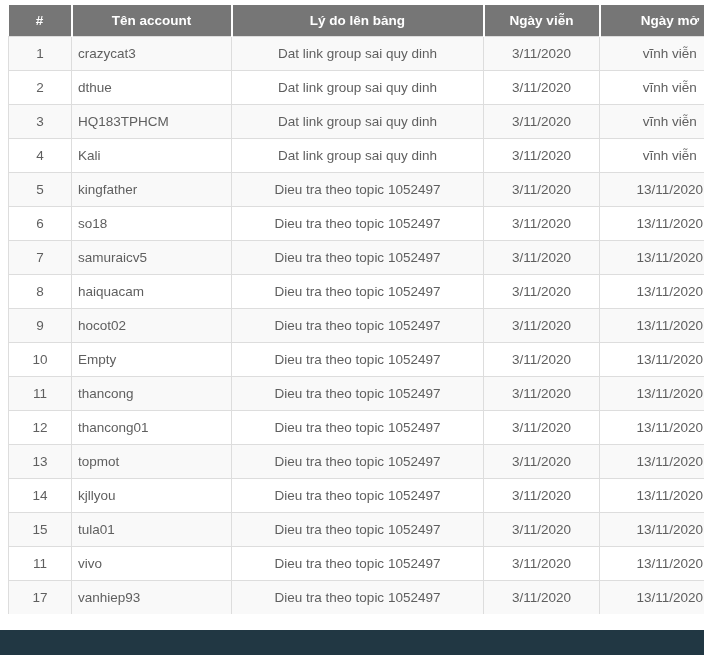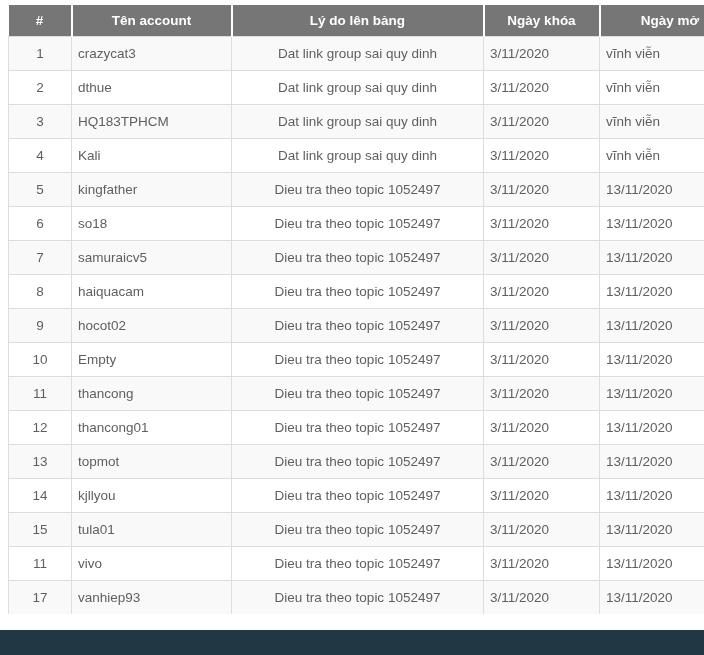--- a/index.html
+++ b/index.html
@@ -58,21 +58,21 @@
   
   .col-0 { width: 63px; }
   .col-1 { width: 160px; }
   .col-2 { width: 252px; }
   .col-3 { width: 116px; }
   .col-4 { width: 140px; }
   
   td.cell-num  { text-align: center; }
   td.cell-account { text-align: left; padding-left: 14px; }
   td.cell-reason  { text-align: center; padding-left: 18px; }
-  td.cell-lock, td.cell-open { text-align: left; }
+  td.cell-lock, td.cell-open { text-align: center; }
   .footer-bar {
     position: absolute;
     left: 0;
     bottom: 0;
     width: 704px;
     height: 25px;
     background: #213743;
   }
 </style>
 </head>
@@ -80,21 +80,21 @@
 
 <div class="page">
 
   <div class="table-wrap">
     <table class="ban-table">
       <thead>
         <tr>
             <th class="col-0">#</th>
             <th class="col-1">Tên account</th>
             <th class="col-2">Lý do lên bảng</th>
-            <th class="col-3">Ngày khóa</th>
+            <th class="col-3">Ngày viễn</th>
             <th class="col-4">Ngày mở</th>
           </tr>
       </thead>
       <tbody>
     <tr>
       <td class="cell-num">1</td>
       <td class="cell-account">crazycat3</td>
       <td class="cell-reason">Dat link group sai quy dinh</td>
       <td class="cell-lock">3/11/2020</td>
       <td class="cell-open">vĩnh viễn</td>

